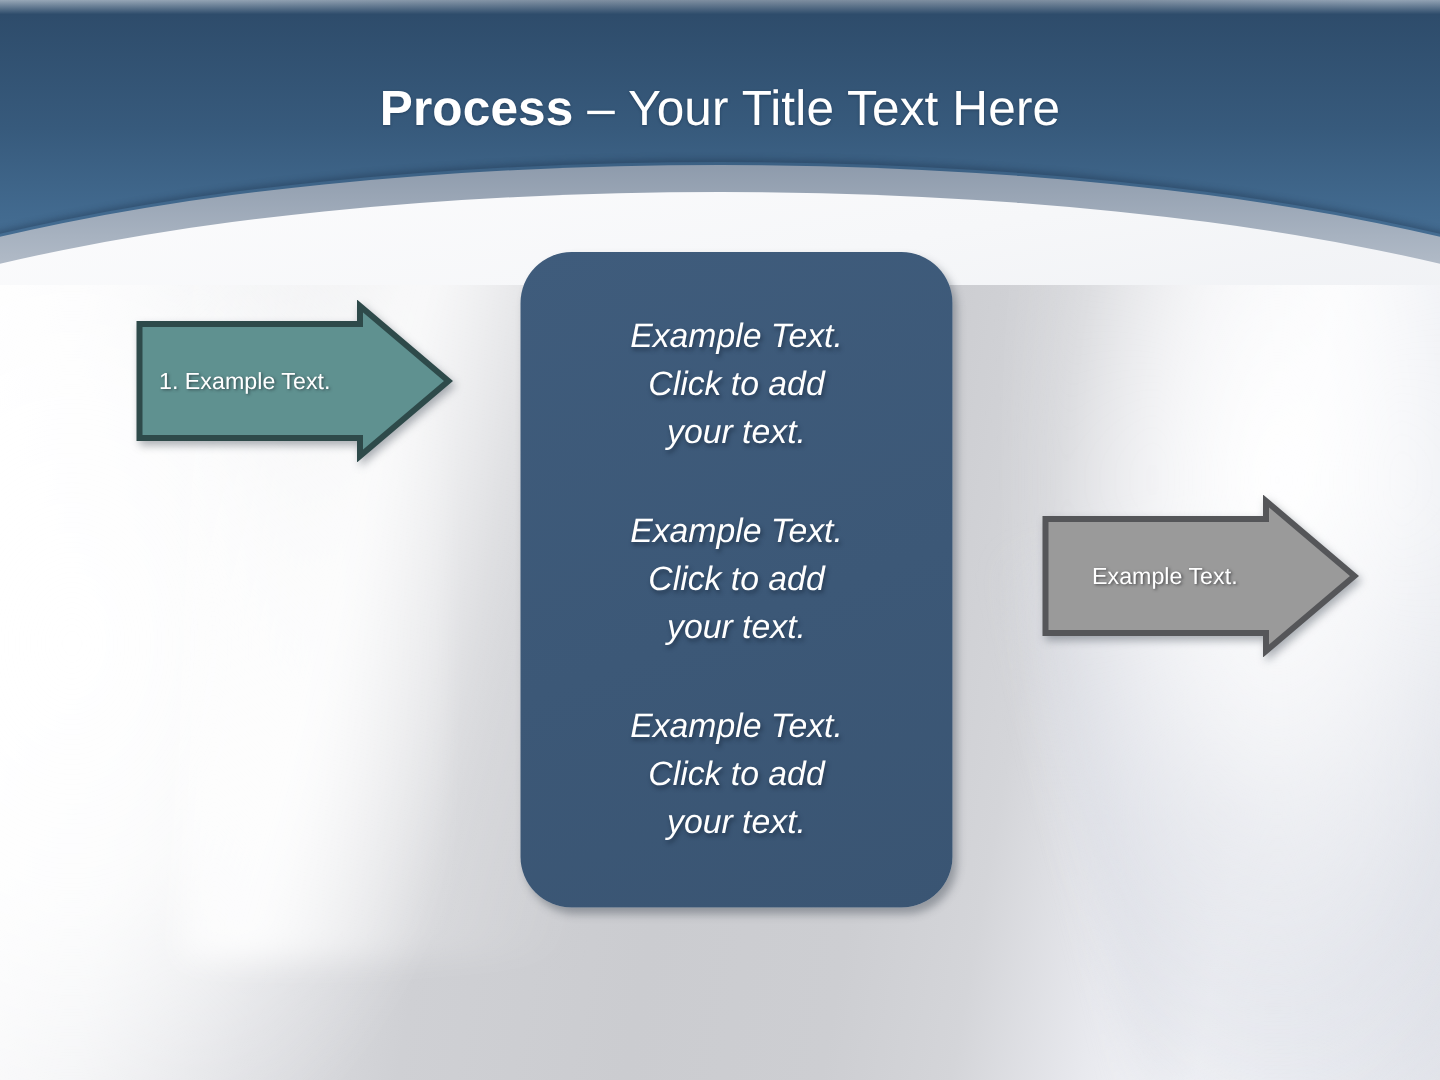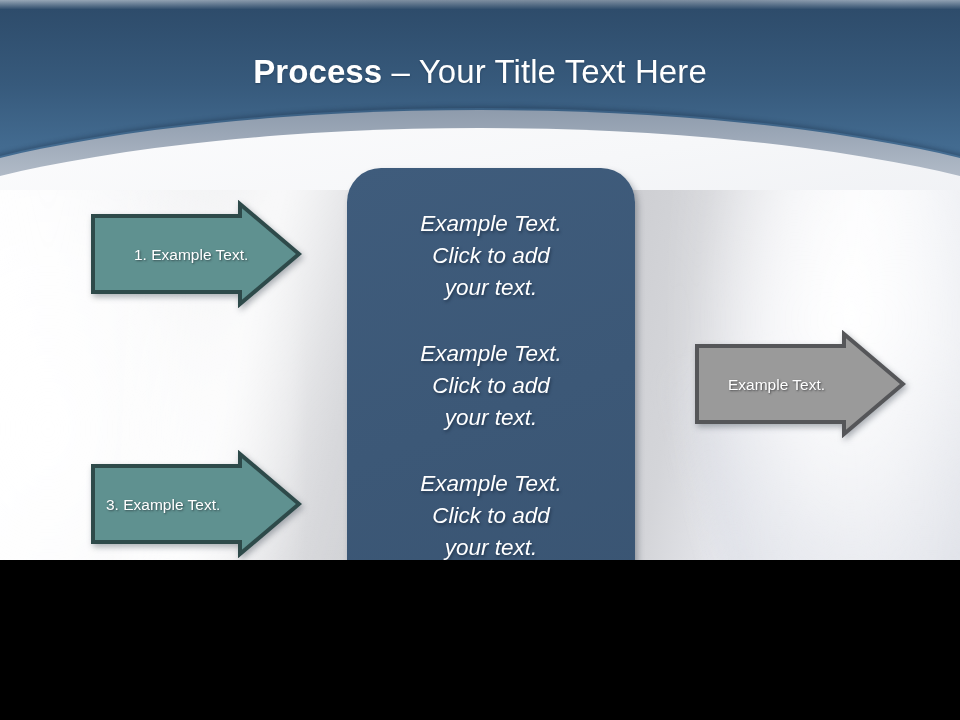--- a/index.html
+++ b/index.html
@@ -3,21 +3,21 @@
 <meta charset="utf-8">
 <style>
   html, body {
     margin: 0;
     padding: 0;
     background: #000;
   }
   #slide {
     position: relative;
     width: 960px;
-    height: 560px;
+    height: 720px;
     overflow: hidden;
     font-family: "Liberation Sans", sans-serif;
     background: #cfcfd2;
   }
 
   
   .bg-base {
     position: absolute;
     inset: 0;
     background: linear-gradient(100deg,
@@ -220,30 +220,24 @@
   </div>
 
   <div class="slide-title">
     <span class="t-bold">Process</span><span class="t-rest"> – Your Title Text Here</span>
   </div>
 
   <div class="arrow" style="left:90px; top:200px;">
     <svg width="212" height="108" viewBox="0 0 212 108">
       <polygon points="3,16 150,16 150,4 209,54 150,104 150,92 3,92" fill="#5f9190" stroke="#2e4a4a" stroke-width="4" stroke-linejoin="miter"></polygon>
     </svg>
-    <div class="arrow-label" style="left:16px; top:46px;margin-left:28px;">1. Example Text.</div>
-  </div>
-
-
-  <div class="arrow" style="left:90px; top:450px;">
-    <svg width="212" height="108" viewBox="0 0 212 108">
-      <polygon points="3,16 150,16 150,4 209,54 150,104 150,92 3,92" fill="#5f9190" stroke="#2e4a4a" stroke-width="4" stroke-linejoin="miter"></polygon>
-    </svg>
-    <div class="arrow-label" style="left:16px; top:46px;">3. Example Text.</div>
-  </div>
+    <div class="arrow-label" style="left:16px; top:46px;">1. Example Text.</div>
+  </div>
+
+
 
   <div class="center-box">
     <div class="box-block">Example Text.
 Click  to add
 your text.</div>
     <div class="box-block">Example Text.
 Click  to add
 your text.</div>
     <div class="box-block">Example Text.
 Click  to add

